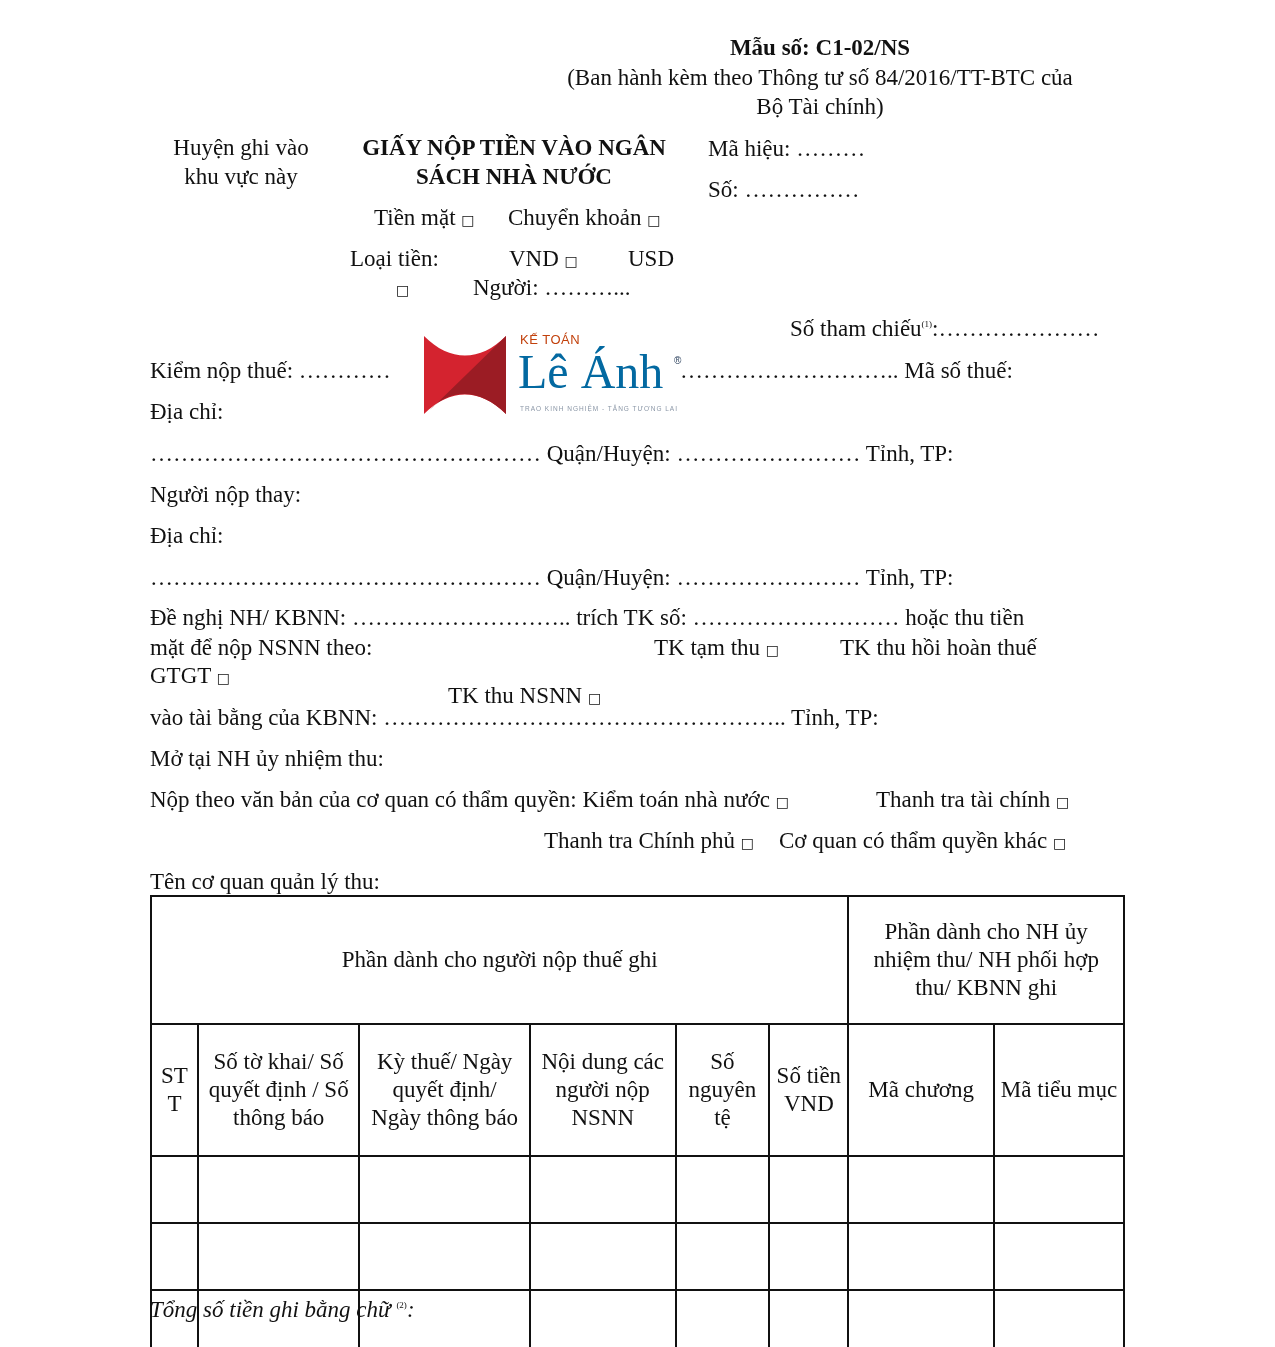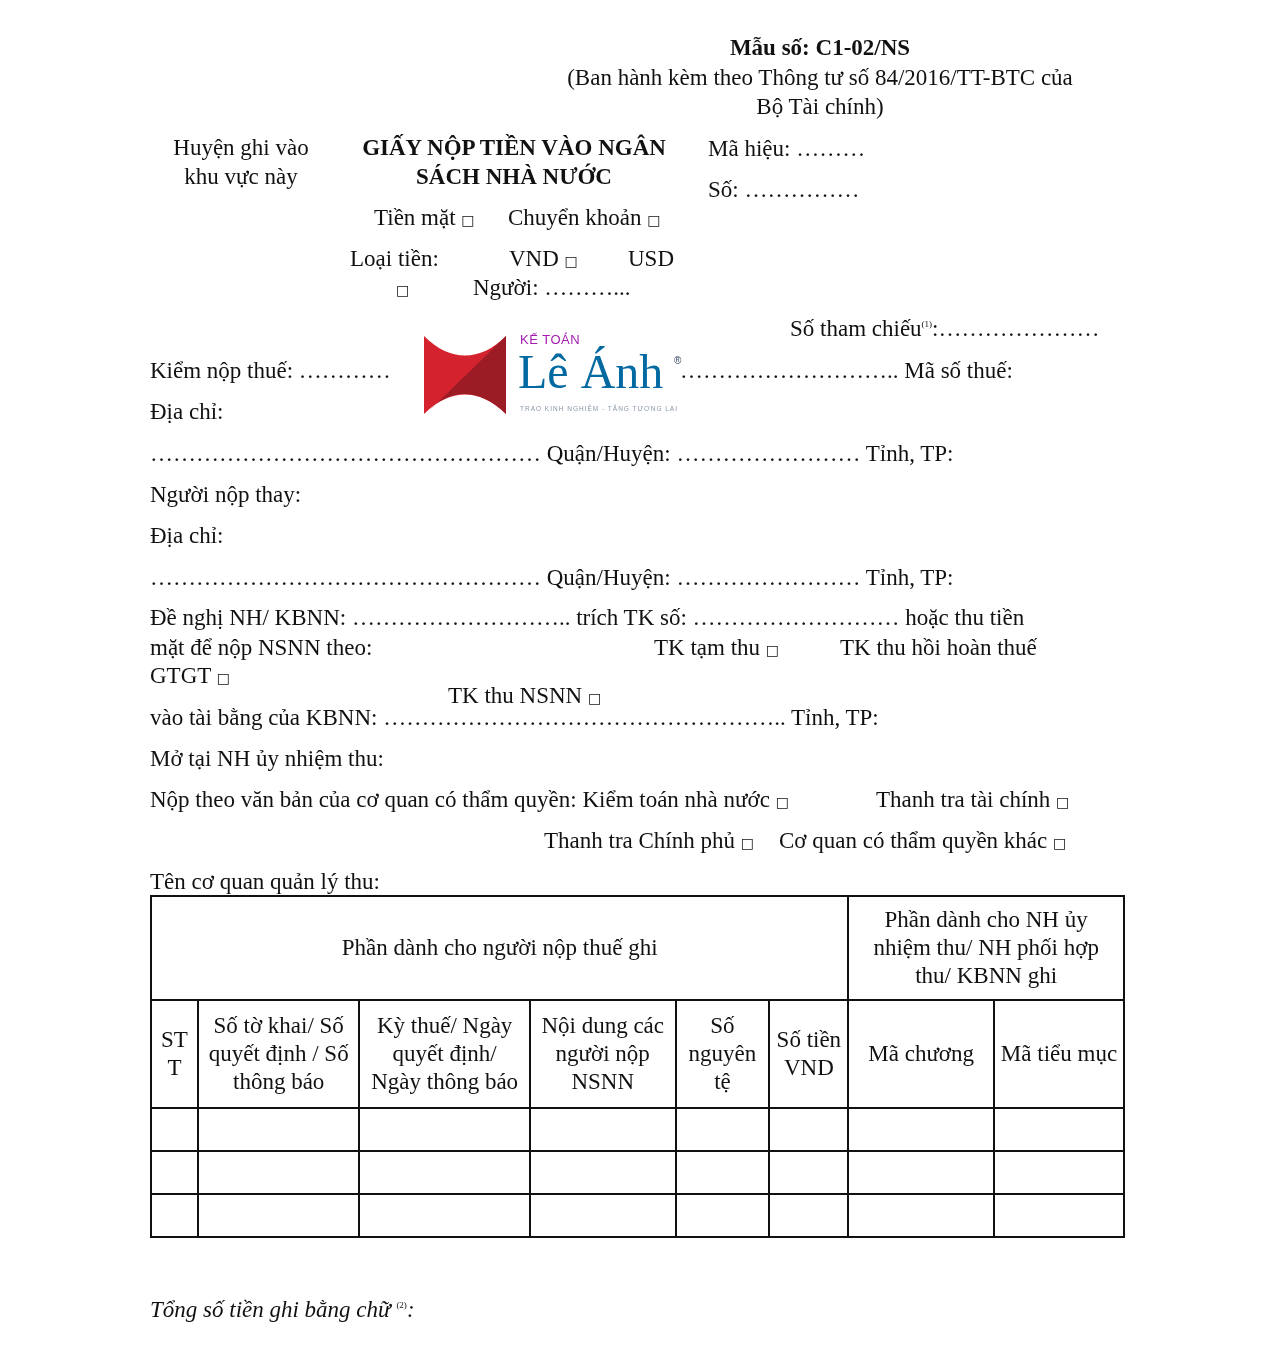--- a/index.html
+++ b/index.html
@@ -10,33 +10,33 @@
   }
   .abs { position: absolute; white-space: nowrap; line-height: 1.25; }
   .center { text-align: center; }
   .bold { font-weight: bold; }
   .italic { font-style: italic; }
   .sup { font-size: 9px; vertical-align: super; }
   .box { font-family: "DejaVu Sans", sans-serif; font-size: 14px; }
 
   
   .logo { position: absolute; left: 420px; top: 330px; width: 270px; height: 90px; }
-  .logo .ket { position: absolute; left: 100px; top: 2px; font-family: "Liberation Sans", sans-serif; font-size: 13px; color: #a21caf; letter-spacing: 0.5px; }
+  .logo .ket { position: absolute; left: 100px; top: 2px; font-family: "Liberation Sans", sans-serif; font-size: 13px; color: #c2410c; letter-spacing: 0.5px; }
   .logo .name { position: absolute; left: 98px; top: 18px; font-family: "Liberation Serif", serif; font-size: 48px; color: #0369a1; line-height: 1; background: transparent; }
   .logo .reg { position: absolute; left: 254px; top: 25px; font-family: "Liberation Sans", sans-serif; font-size: 10px; color: #1e3553; }
   .logo .slogan { position: absolute; left: 100px; top: 75px; font-family: "Liberation Sans", sans-serif; font-size: 6.5px; color: #8a96a6; letter-spacing: 1px; }
 
   
   table.main {
     position: absolute; left: 150px; top: 895px; width: 975px;
     border-collapse: collapse; font-size: 23px;
   }
   table.main td {
     border: 2px solid #111; text-align: center; vertical-align: middle;
-    padding: 0 2px; line-height: 1.22;
+    padding: 12px 2px; line-height: 1.22;
   }
   .h1 td { height: 102px; }
   .h2 td { height: 106px; }
   .r td { height: 41px; }
   .tot td { height: 42px; }
   .tot .lbl { text-align: right; vertical-align: bottom; padding: 0; }
 </style>
 </head>
 <body>
 

